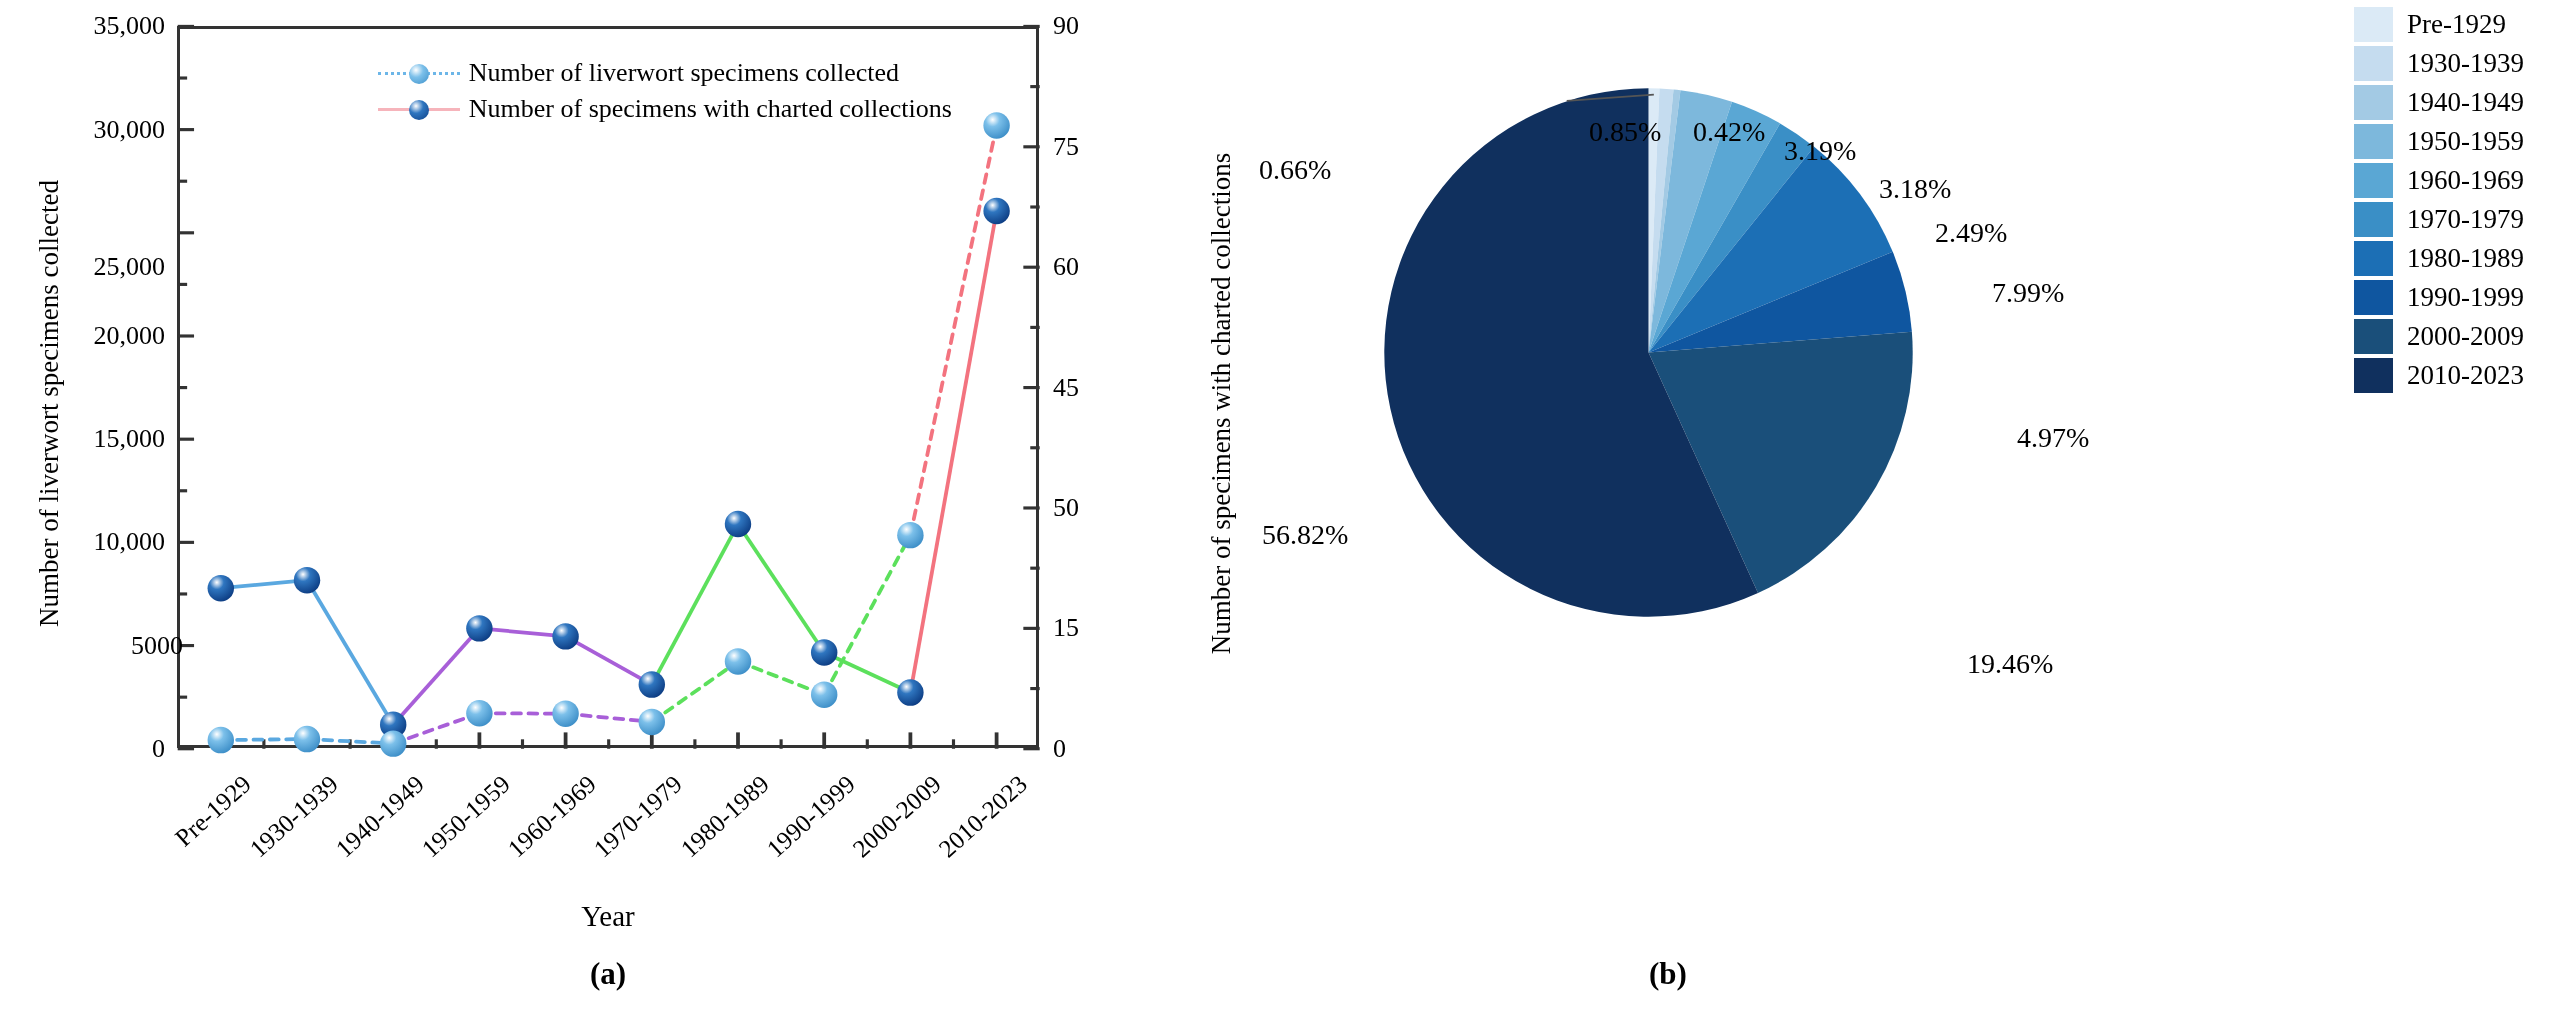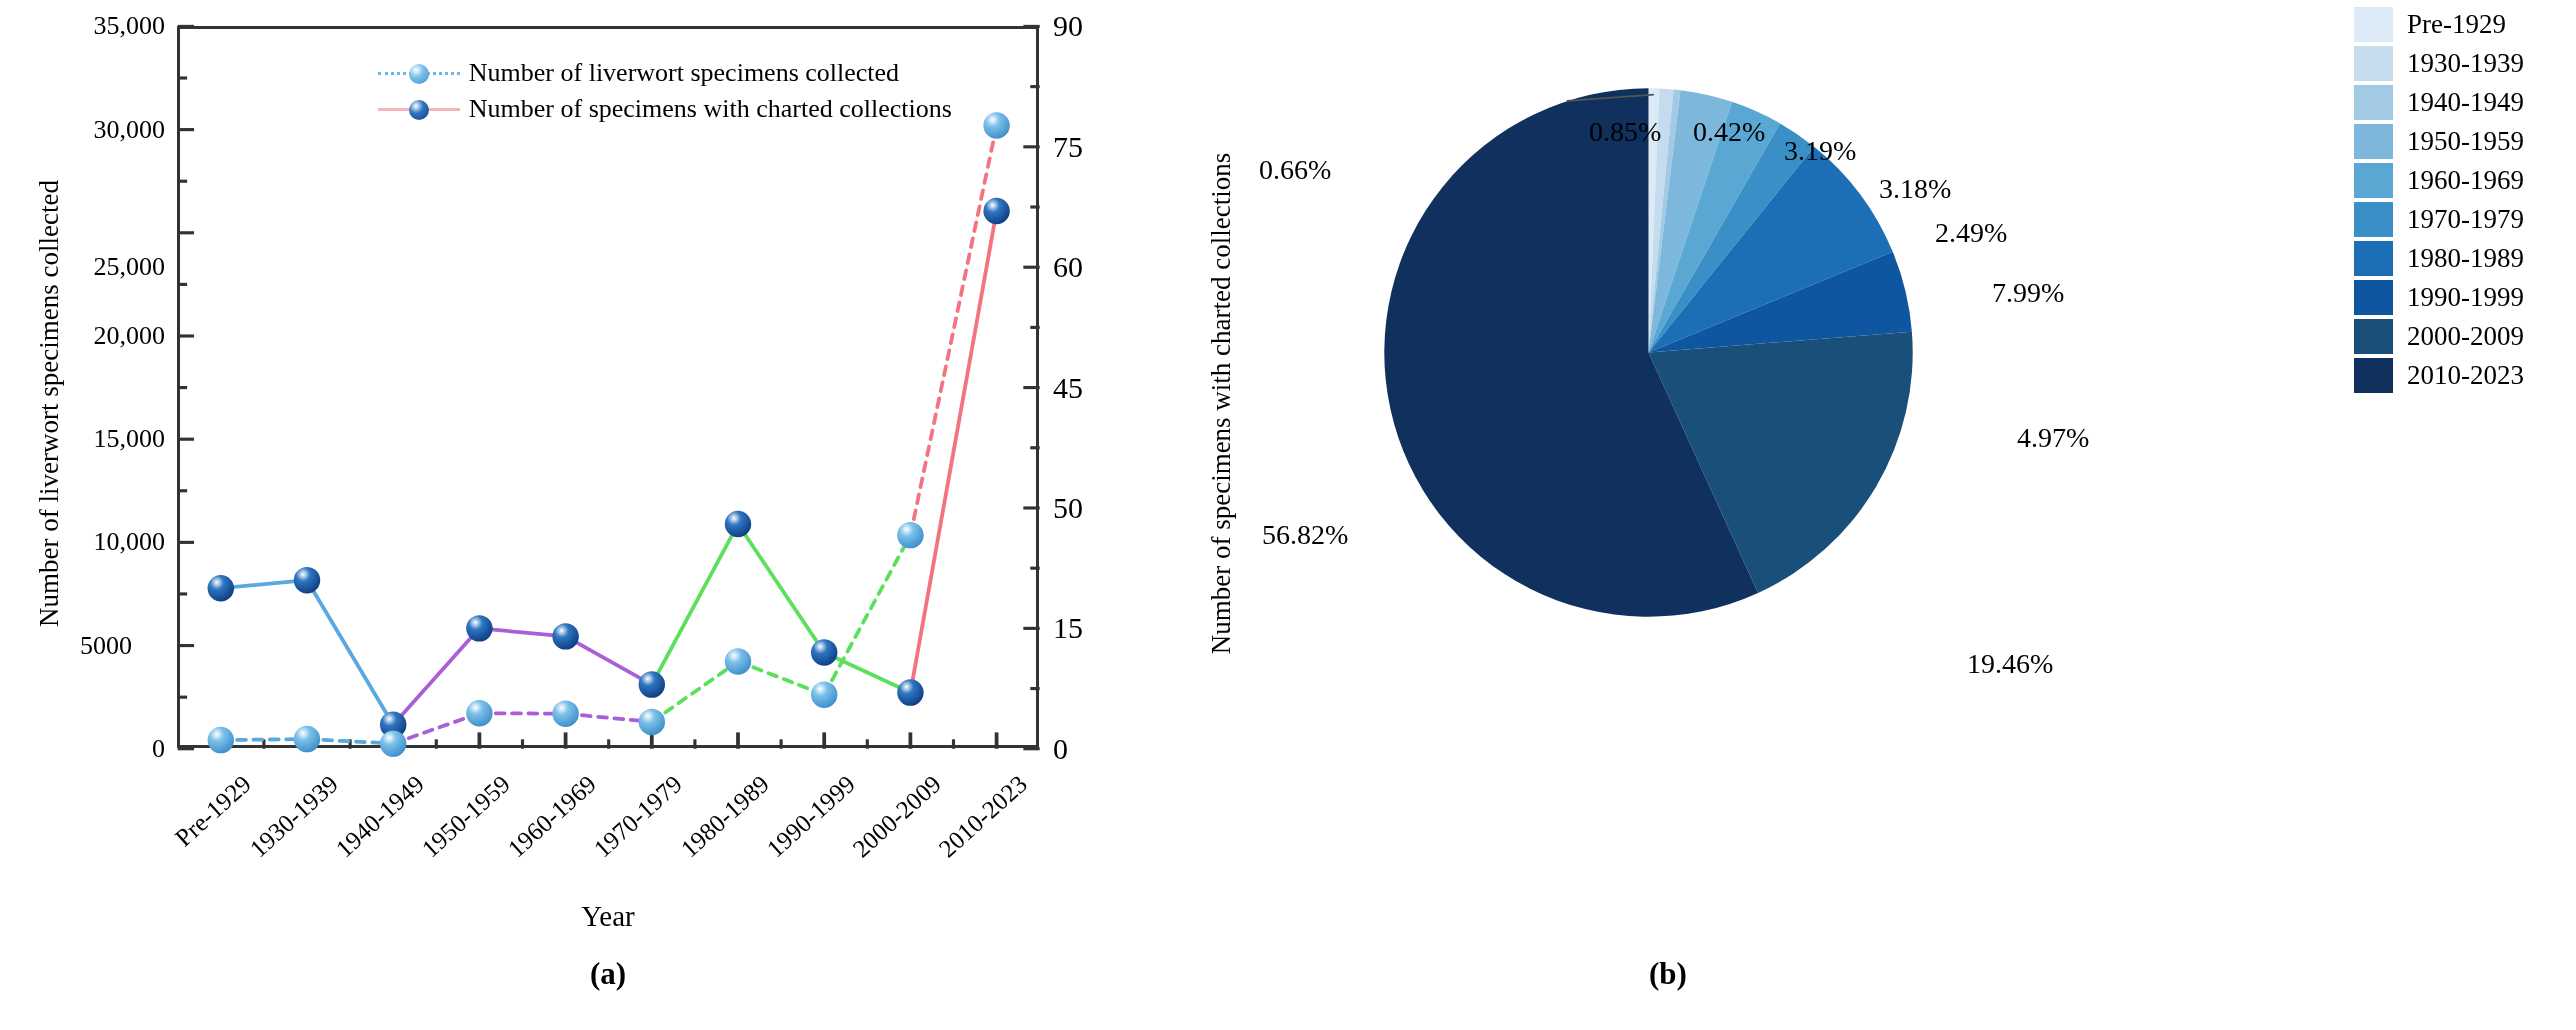--- a/index.html
+++ b/index.html
@@ -4,21 +4,21 @@
 <style>
   html,body{margin:0;padding:0;background:#fff;}
   body{width:2576px;height:1030px;font-family:"Liberation Serif","DejaVu Serif",serif;color:#000;overflow:hidden;}
   .figure{position:relative;width:2576px;height:1030px;background:#fff;}
 
   
   #panel-a{position:absolute;left:0;top:0;width:1196px;height:1030px;}
   #plot-frame{position:absolute;left:177px;top:26.4px;width:862px;height:722px;border:3.1px solid #333;box-sizing:border-box;background:#fff;}
   #svg-a{position:absolute;left:0;top:0;width:1196px;height:1030px;overflow:visible;}
   .ylab-l{position:absolute;right:5px;text-align:right;font-size:26px;white-space:nowrap;transform:translateY(-50%);}
-  .ylab-r{position:absolute;left:5px;text-align:left;font-size:30px;white-space:nowrap;transform:translateY(-50%);}
+  .ylab-r{position:absolute;left:5px;text-align:left;font-size:26px;white-space:nowrap;transform:translateY(-50%);}
 
   #ytitle-left{position:absolute;left:-234px;top:388px;width:566px;text-align:center;
       transform:rotate(-90deg);font-size:27px;white-space:nowrap;}
   #ytitle-right{position:absolute;left:938px;top:388px;width:566px;text-align:center;
       transform:rotate(-90deg);font-size:27px;white-space:nowrap;}
 
   .xlab{position:absolute;font-size:25px;white-space:nowrap;transform-origin:right top;
         transform:rotate(-42deg);text-align:right;}
   #xtitle{position:absolute;left:177px;top:900px;width:862px;text-align:center;font-size:29px;}
   #panel-a-caption{position:absolute;left:177px;top:956px;width:862px;text-align:center;font-size:31px;font-weight:bold;}
@@ -166,21 +166,21 @@
       </div>
       <div class="leg-row">
         <span class="leg-mark">
           <span class="leg-line" style="border-top:3.8px solid #f6b4bb;"></span>
           <span class="leg-dot" style="background:radial-gradient(circle at 35% 30%, #ffffff 0%, #2f76c0 38%, #0d3f85 100%);"></span>
         </span>
         <span class="leg-text">Number of specimens with charted collections</span>
       </div>
     </div>
   <div class="ylab-l" style="top: 749px; right: 1031px;">0</div>
-      <div class="ylab-l" style="top: 646px; right: 1064px;">5000</div>
+      <div class="ylab-l" style="top: 646px; right: 1013px;">5000</div>
       <div class="ylab-l" style="top: 542px; right: 1031px;">10,000</div>
       <div class="ylab-l" style="top: 439px; right: 1031px;">15,000</div>
       <div class="ylab-l" style="top: 336px; right: 1031px;">20,000</div>
       <div class="ylab-l" style="top: 233px; right: 1031px; margin-top: 34px;">25,000</div>
       <div class="ylab-l" style="top: 130px; right: 1031px;">30,000</div>
       <div class="ylab-l" style="top: 26.4px; right: 1031px;">35,000</div>
       <div class="ylab-r" style="top: 749px; left: 1053px;">0</div>
       <div class="ylab-r" style="top: 628px; left: 1053px; font-family: Liberation Serif, serif;">15</div>
       <div class="ylab-r" style="top: 508px; left: 1053px;">50</div>
       <div class="ylab-r" style="top: 388px; left: 1053px;">45</div>

